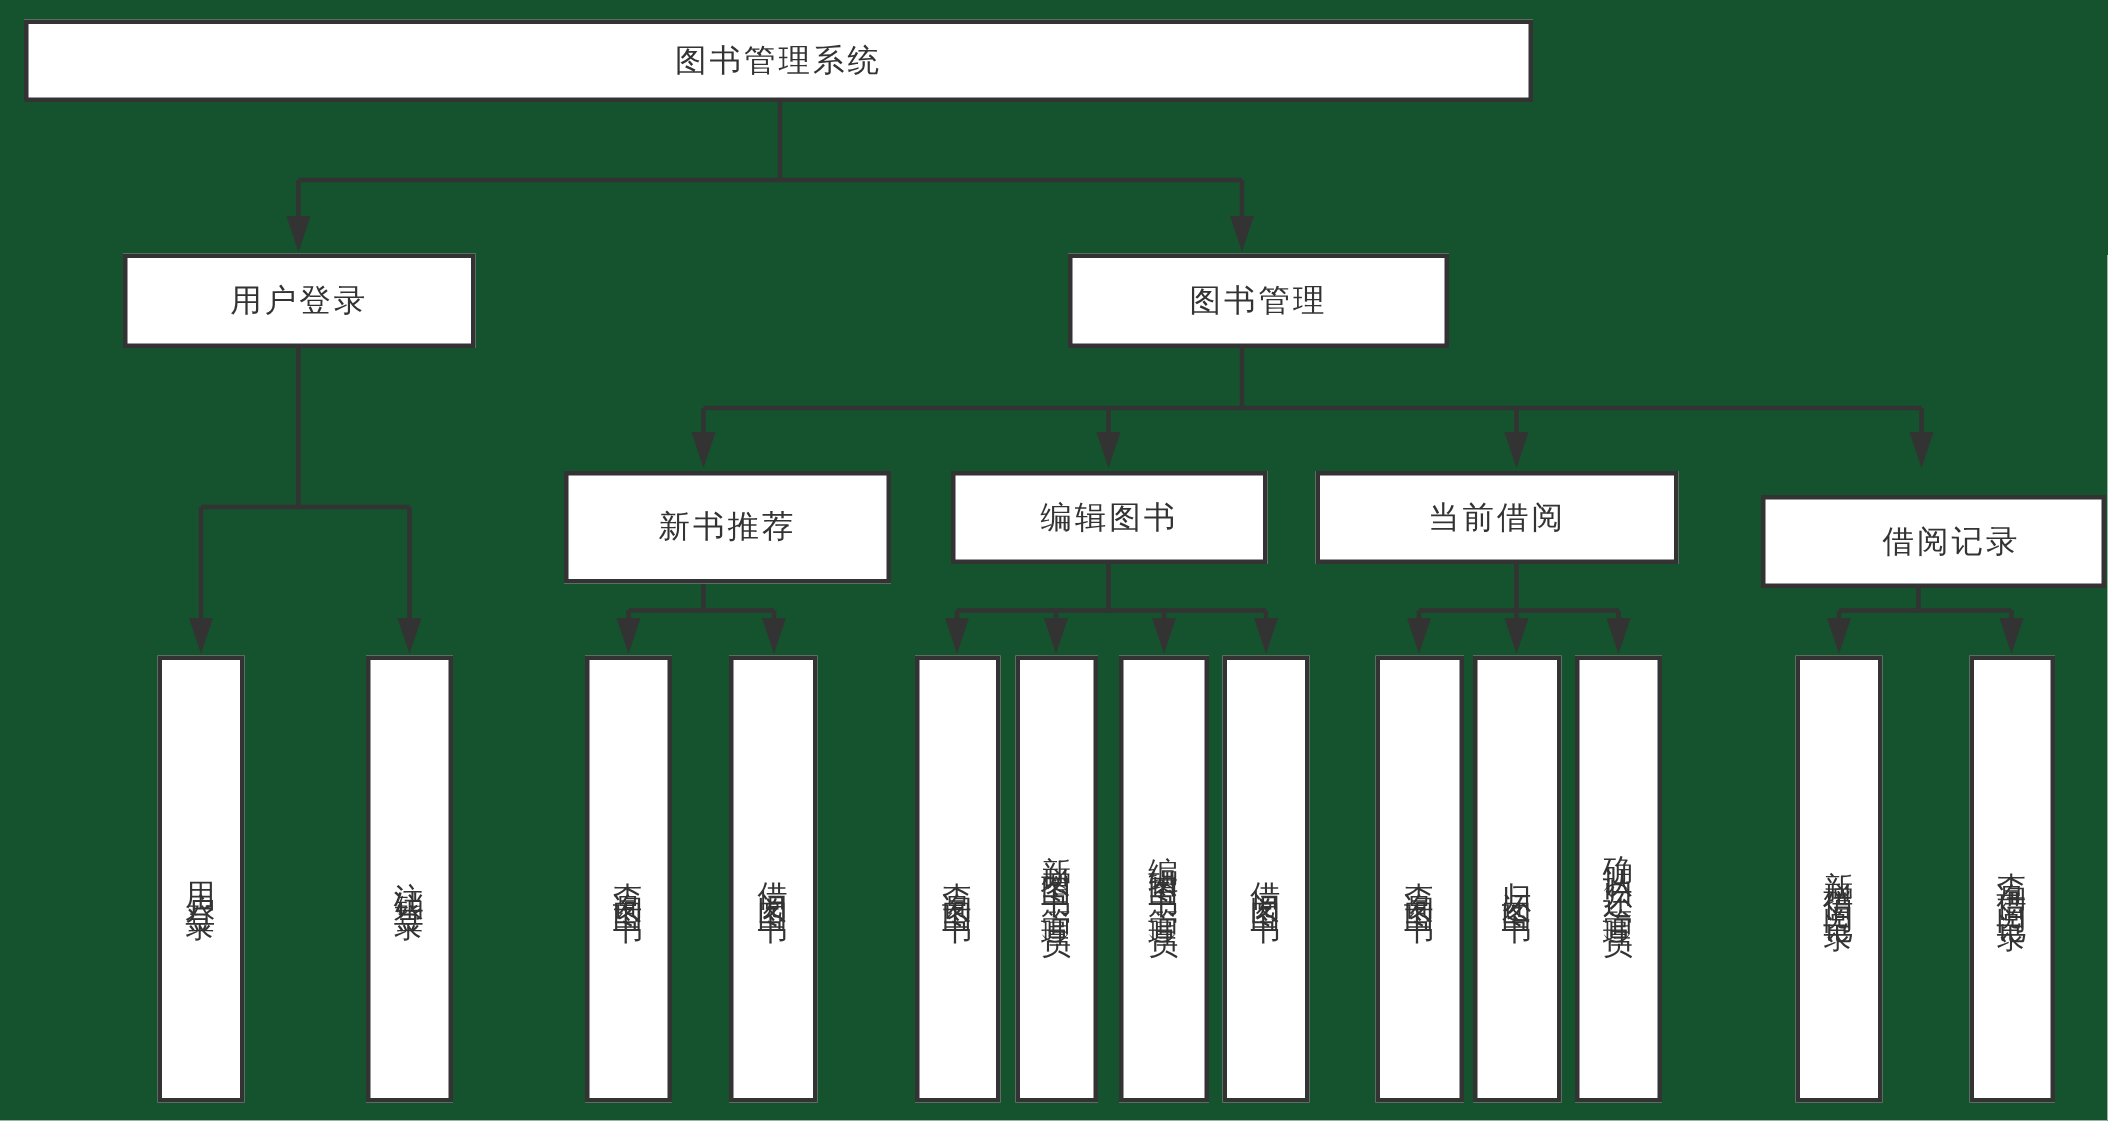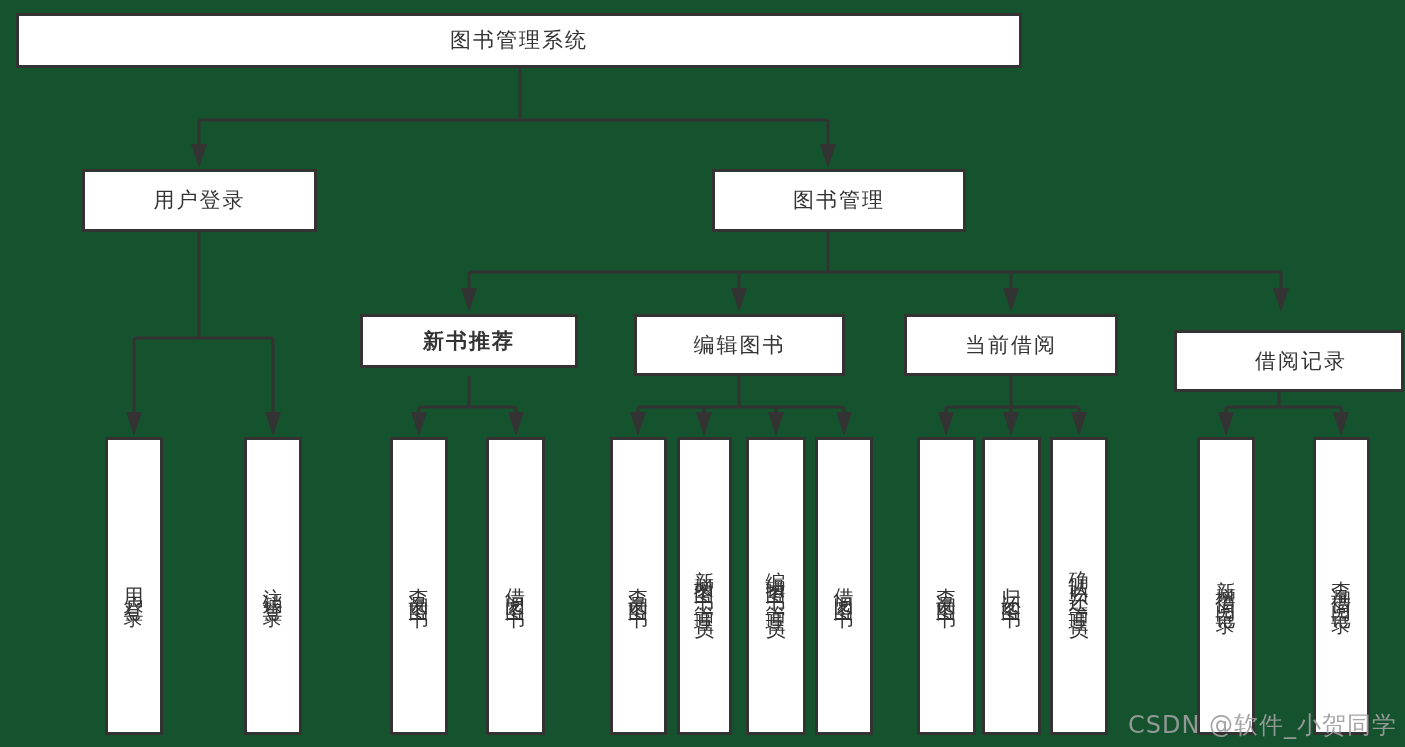--- a/index.html
+++ b/index.html
@@ -14,23 +14,23 @@
     font-size:21px;letter-spacing:2px;line-height:1;z-index:2;
   }
   .v{
     writing-mode:vertical-rl;text-orientation:upright;
     font-size:20px;letter-spacing:7px;line-height:1;
   }
   
   .n-root   {left:16px;  top:13px;  width:1006px;height:55px;}
   .n-user   {left:82px;  top:169px; width:235px; height:63px;}
   .n-mgmt   {left:712px; top:169px; width:254px; height:63px;}
-  .n-newbook{left:360px; top:314px; width:218px; height:54px;font-weight:bold;}
+  .n-newbook{left:376px; top:314px; width:218px; height:75px;}
   .n-borrow {left:634px; top:314px; width:211px; height:62px;}
-  .n-current{left:904px; top:314px; width:214px; height:62px;}
+  .n-current{left:877px; top:314px; width:242px; height:62px;}
   .n-record {left:1174px;top:330px; width:230px; height:62px;padding-left:24px;}
   .leaf{top:437px;height:298px;}
   .l-u1{left:105px;width:58px;} .l-u2{left:244px;width:58px;}
   .l-n1{left:390px;width:58px;} .l-n2{left:486px;width:59px;}
   .l-b1{left:610px;width:57px;} .l-b2{left:677px;width:55px;}
   .l-b3{left:746px;width:60px;} .l-b4{left:815px;width:58px;}
   .l-c1{left:917px;width:59px;} .l-c2{left:982px;width:59px;} .l-c3{left:1050px;width:58px;}
   .l-r1{left:1197px;width:58px;} .l-r2{left:1313px;width:57px;}
   .watermark{
     position:absolute;right:8px;top:709px;z-index:5;
@@ -96,14 +96,13 @@
   <div class="box v leaf l-b3">编辑图书（管理员）</div>
   <div class="box v leaf l-b4">借阅图书</div>
 
   <div class="box v leaf l-c1">查询图书</div>
   <div class="box v leaf l-c2">归还图书</div>
   <div class="box v leaf l-c3">确认归还（管理员）</div>
 
   <div class="box v leaf l-r1">新增借阅记录</div>
   <div class="box v leaf l-r2">查询借阅记录</div>
 
-  <div class="watermark">CSDN @软件_小贺同学</div>
 </div>
 
 </body></html>

